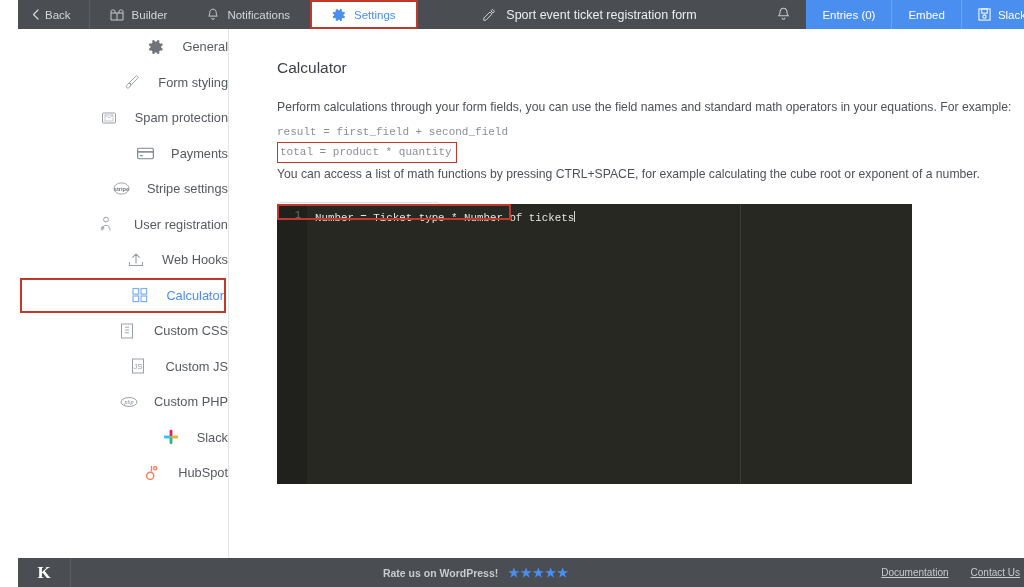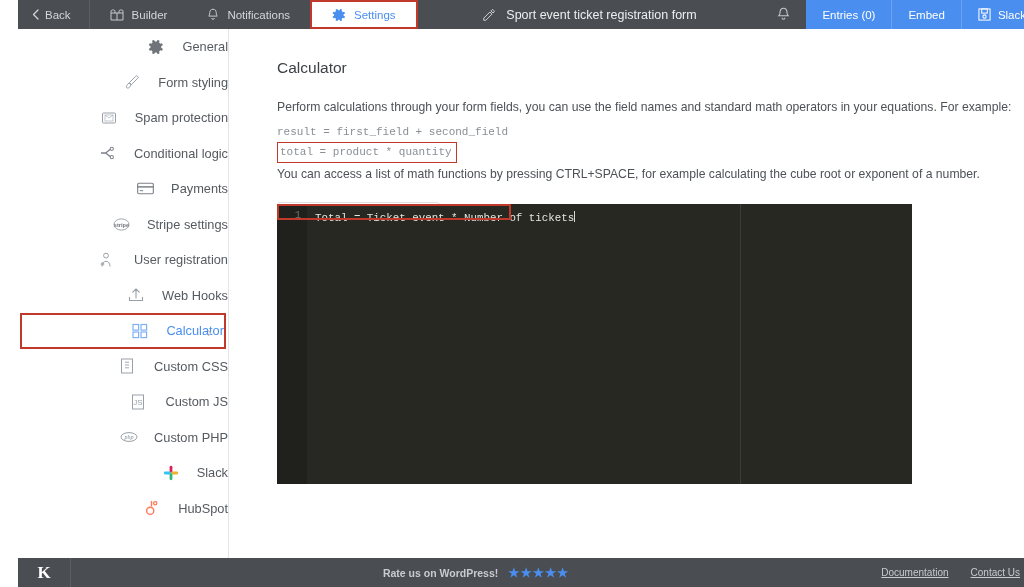--- a/index.html
+++ b/index.html
@@ -319,30 +319,20 @@
       <span class="s-ico">
         <svg width="16" height="16" viewBox="0 0 16 16">
           <rect x="1.5" y="3" width="13" height="10" rx="1" fill="none" stroke="#9aa0a7" stroke-width="1"></rect>
           <rect x="4" y="5" width="8" height="6" fill="none" stroke="#b5bac0" stroke-width="0.8"></rect>
           <path d="M4 5l4 3 4-3" fill="none" stroke="#b5bac0" stroke-width="0.8"></path>
         </svg>
       </span>
       <span class="s-lbl">Spam protection</span>
     </div>
 
-    <div class="side-item">
-      <span class="s-ico">
-        <svg width="17" height="14" viewBox="0 0 18 14">
-          <path d="M1 7h5M6 7l5-4M6 7l5 4" fill="none" stroke="#7d838a" stroke-width="1.4"></path>
-          <circle cx="12.5" cy="2.6" r="1.7" fill="none" stroke="#7d838a" stroke-width="1.1"></circle>
-          <circle cx="12.5" cy="11.4" r="1.7" fill="none" stroke="#7d838a" stroke-width="1.1"></circle>
-        </svg>
-      </span>
-      <span class="s-lbl">Conditional logic</span>
-    </div>
 
     <div class="side-item">
       <span class="s-ico">
         <svg width="17" height="13" viewBox="0 0 18 13">
           <rect x="0.7" y="1" width="16.6" height="11" rx="1.3" fill="none" stroke="#7d838a" stroke-width="1.2"></rect>
           <path d="M0.7 4.8h16.6" stroke="#7d838a" stroke-width="1.6"></path>
           <path d="M3 8.8h3.5" stroke="#7d838a" stroke-width="1.1"></path>
         </svg>
       </span>
       <span class="s-lbl">Payments</span>
@@ -467,21 +457,21 @@
         <span>Use our Math Helper</span>
       </div>
     </div>
   </div>
 
   <div class="editor">
     <div class="ed-gutter">
       <div>1</div>
     </div>
     <div class="ed-body">
-      <span class="ed-line">Total = Ticket event * Number of tickets</span><span class="ed-caret"></span>
+      <span class="ed-line">Number = Ticket type * Number of tickets</span><span class="ed-caret"></span>
       <div class="ed-ruler"></div>
     </div>
   </div>
   <div class="ed-annot"></div>
 
   <div class="footer">
     <div class="ft-logo">K</div>
     <div class="ft-center">
       <span>Rate us on WordPress!</span>
       <span class="ft-stars">★★★★★</span>

